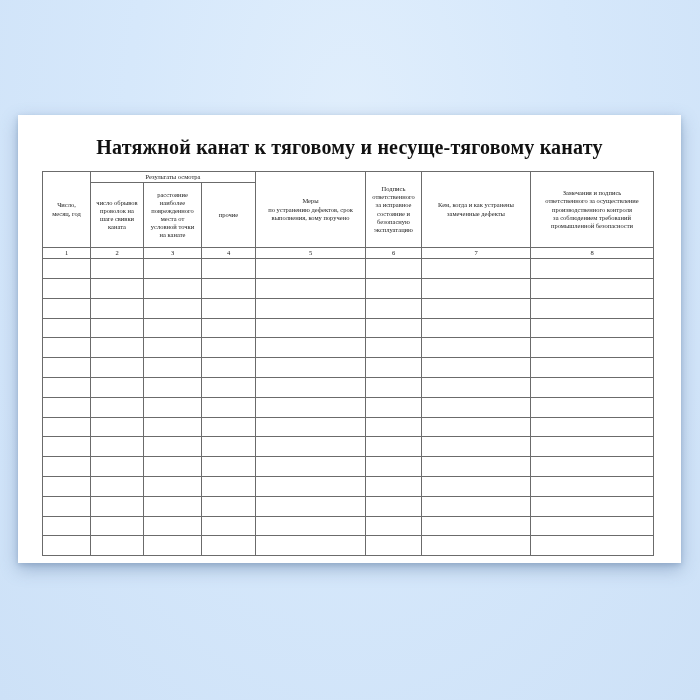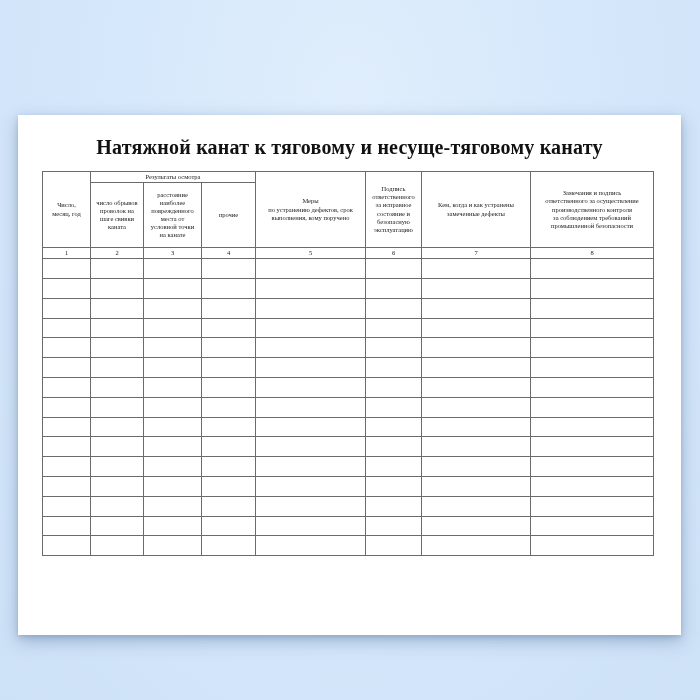--- a/index.html
+++ b/index.html
@@ -17,21 +17,21 @@
   .scene {
     position: relative;
     width: 700px;
     height: 700px;
   }
   .page {
     position: absolute;
     left: 18px;
     top: 115px;
     width: 663px;
-    height: 520px;
+    height: 448px;
     background: #ffffff;
     box-shadow: 0 6px 16px rgba(90, 120, 160, 0.45), 0 2px 5px rgba(90, 120, 160, 0.30);
   }
   .title {
     position: absolute;
     top: 20px;
     left: 0;
     width: 100%;
     margin: 0;
     text-align: center;

